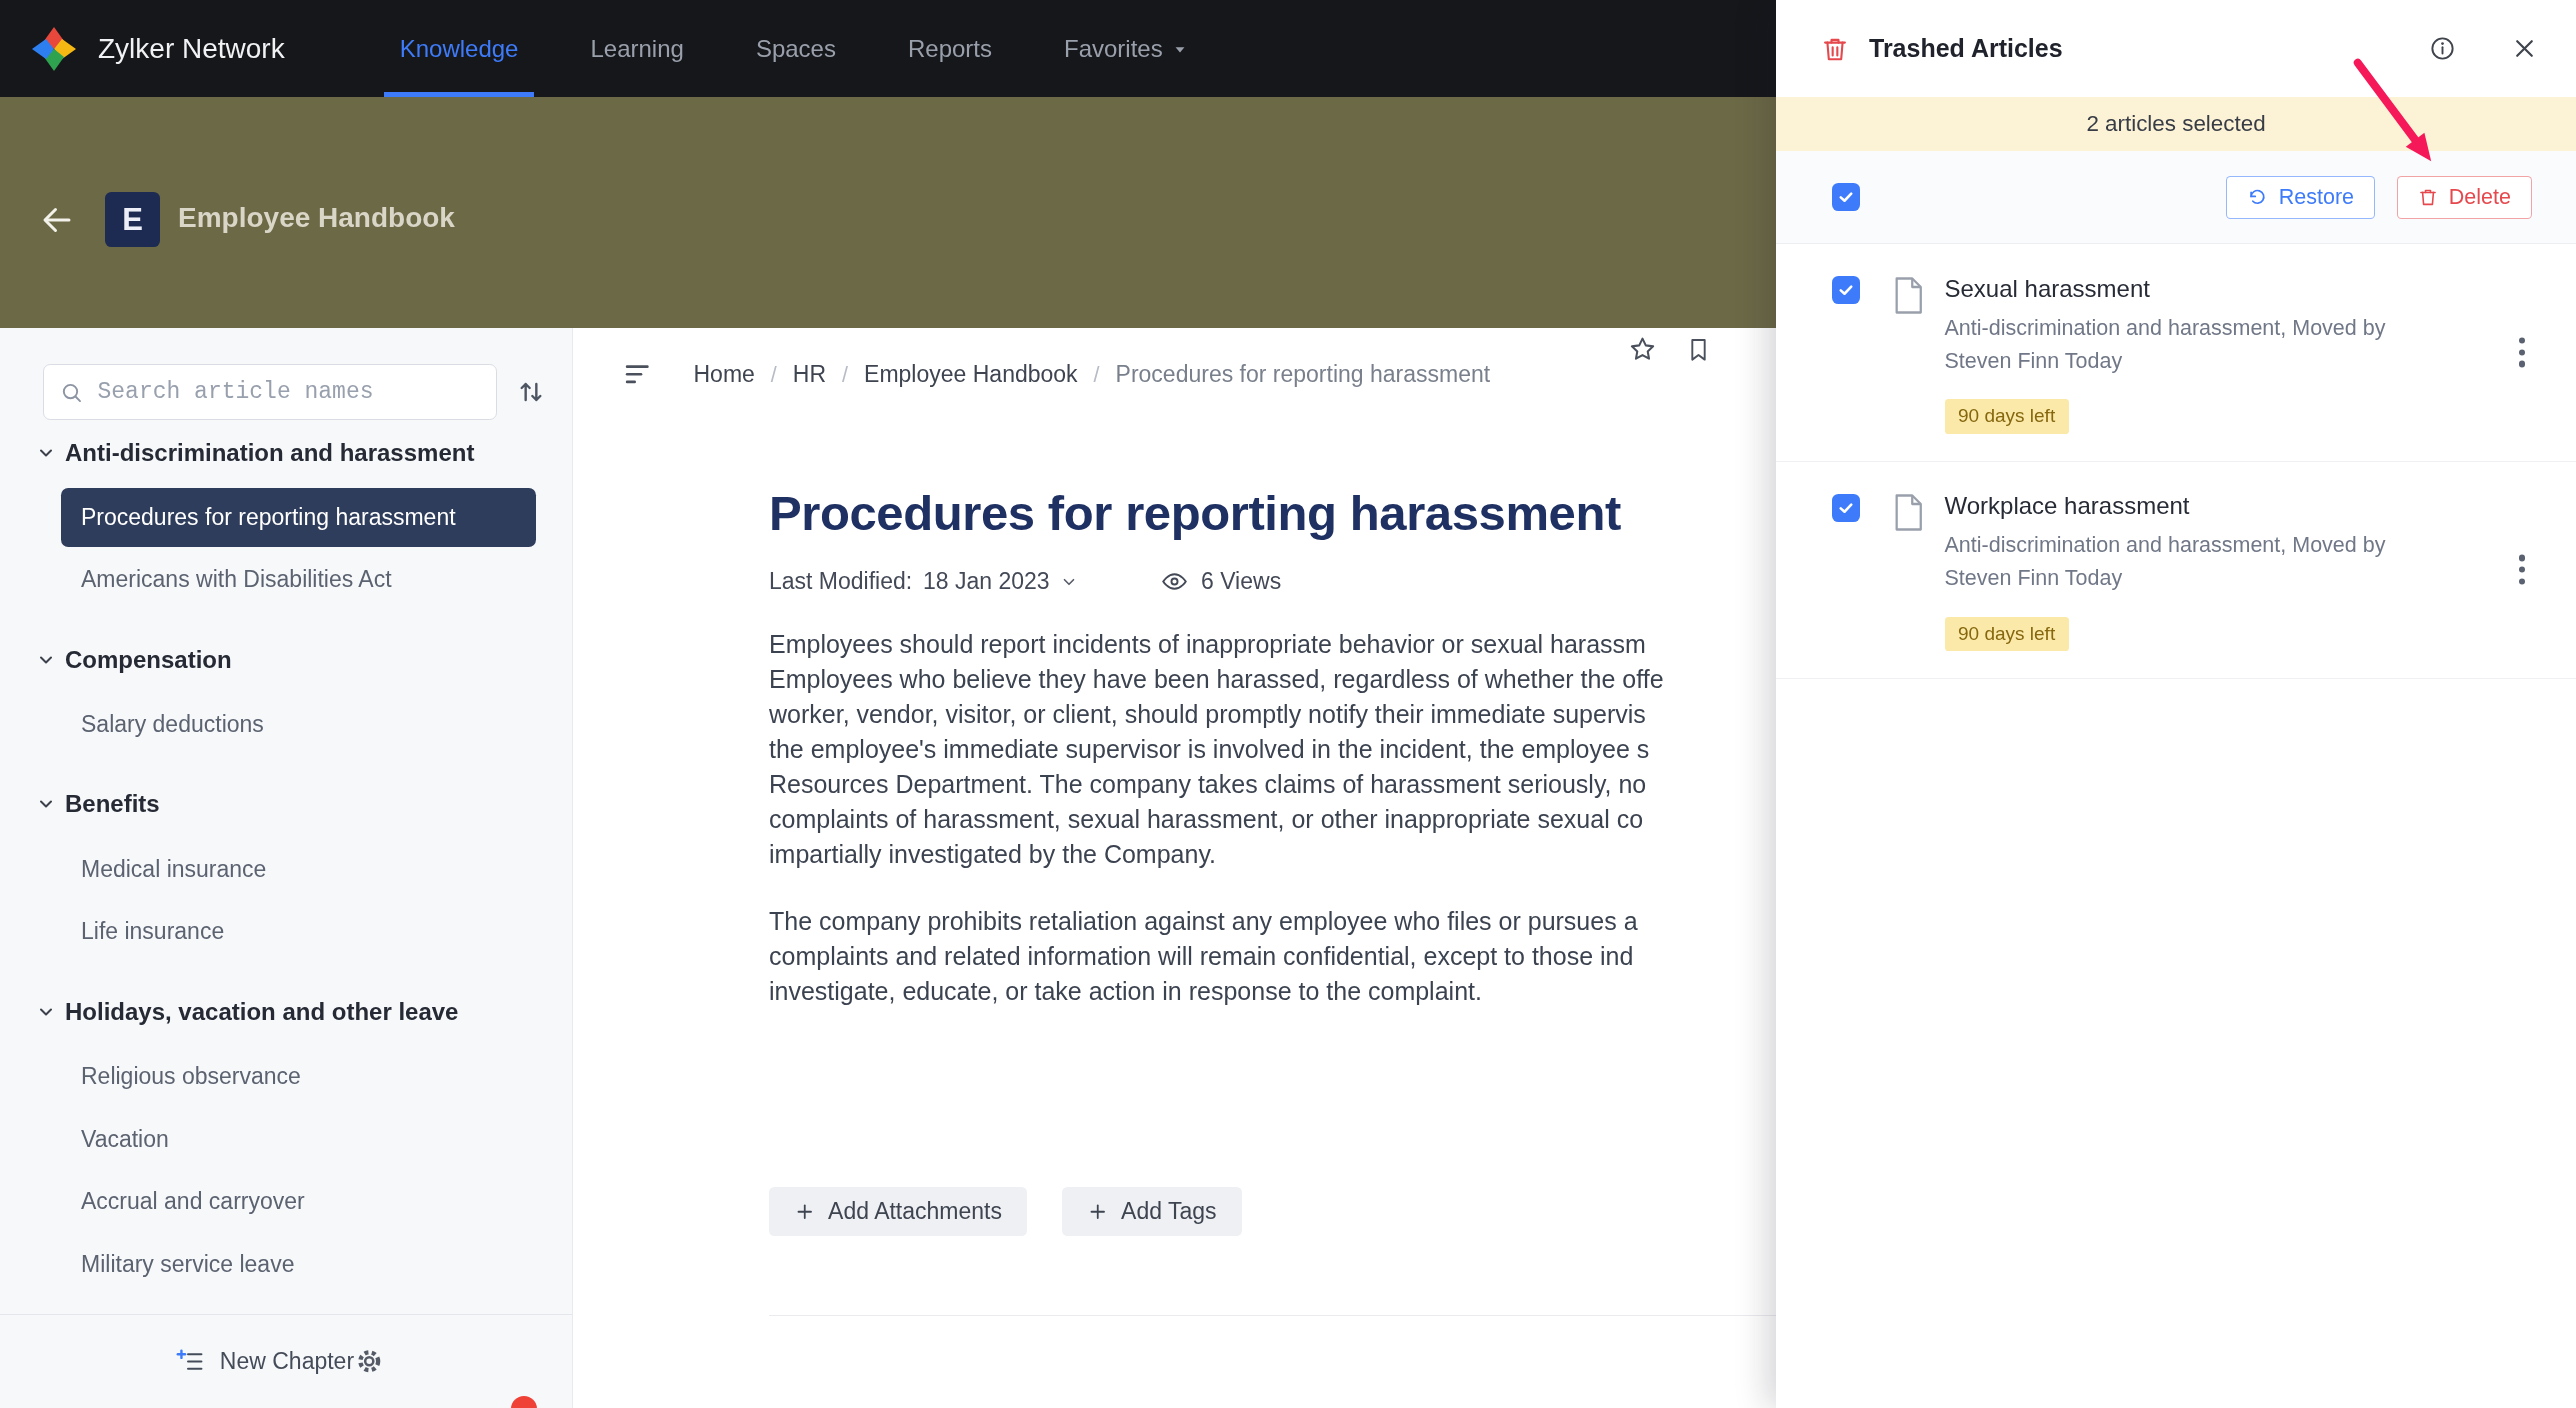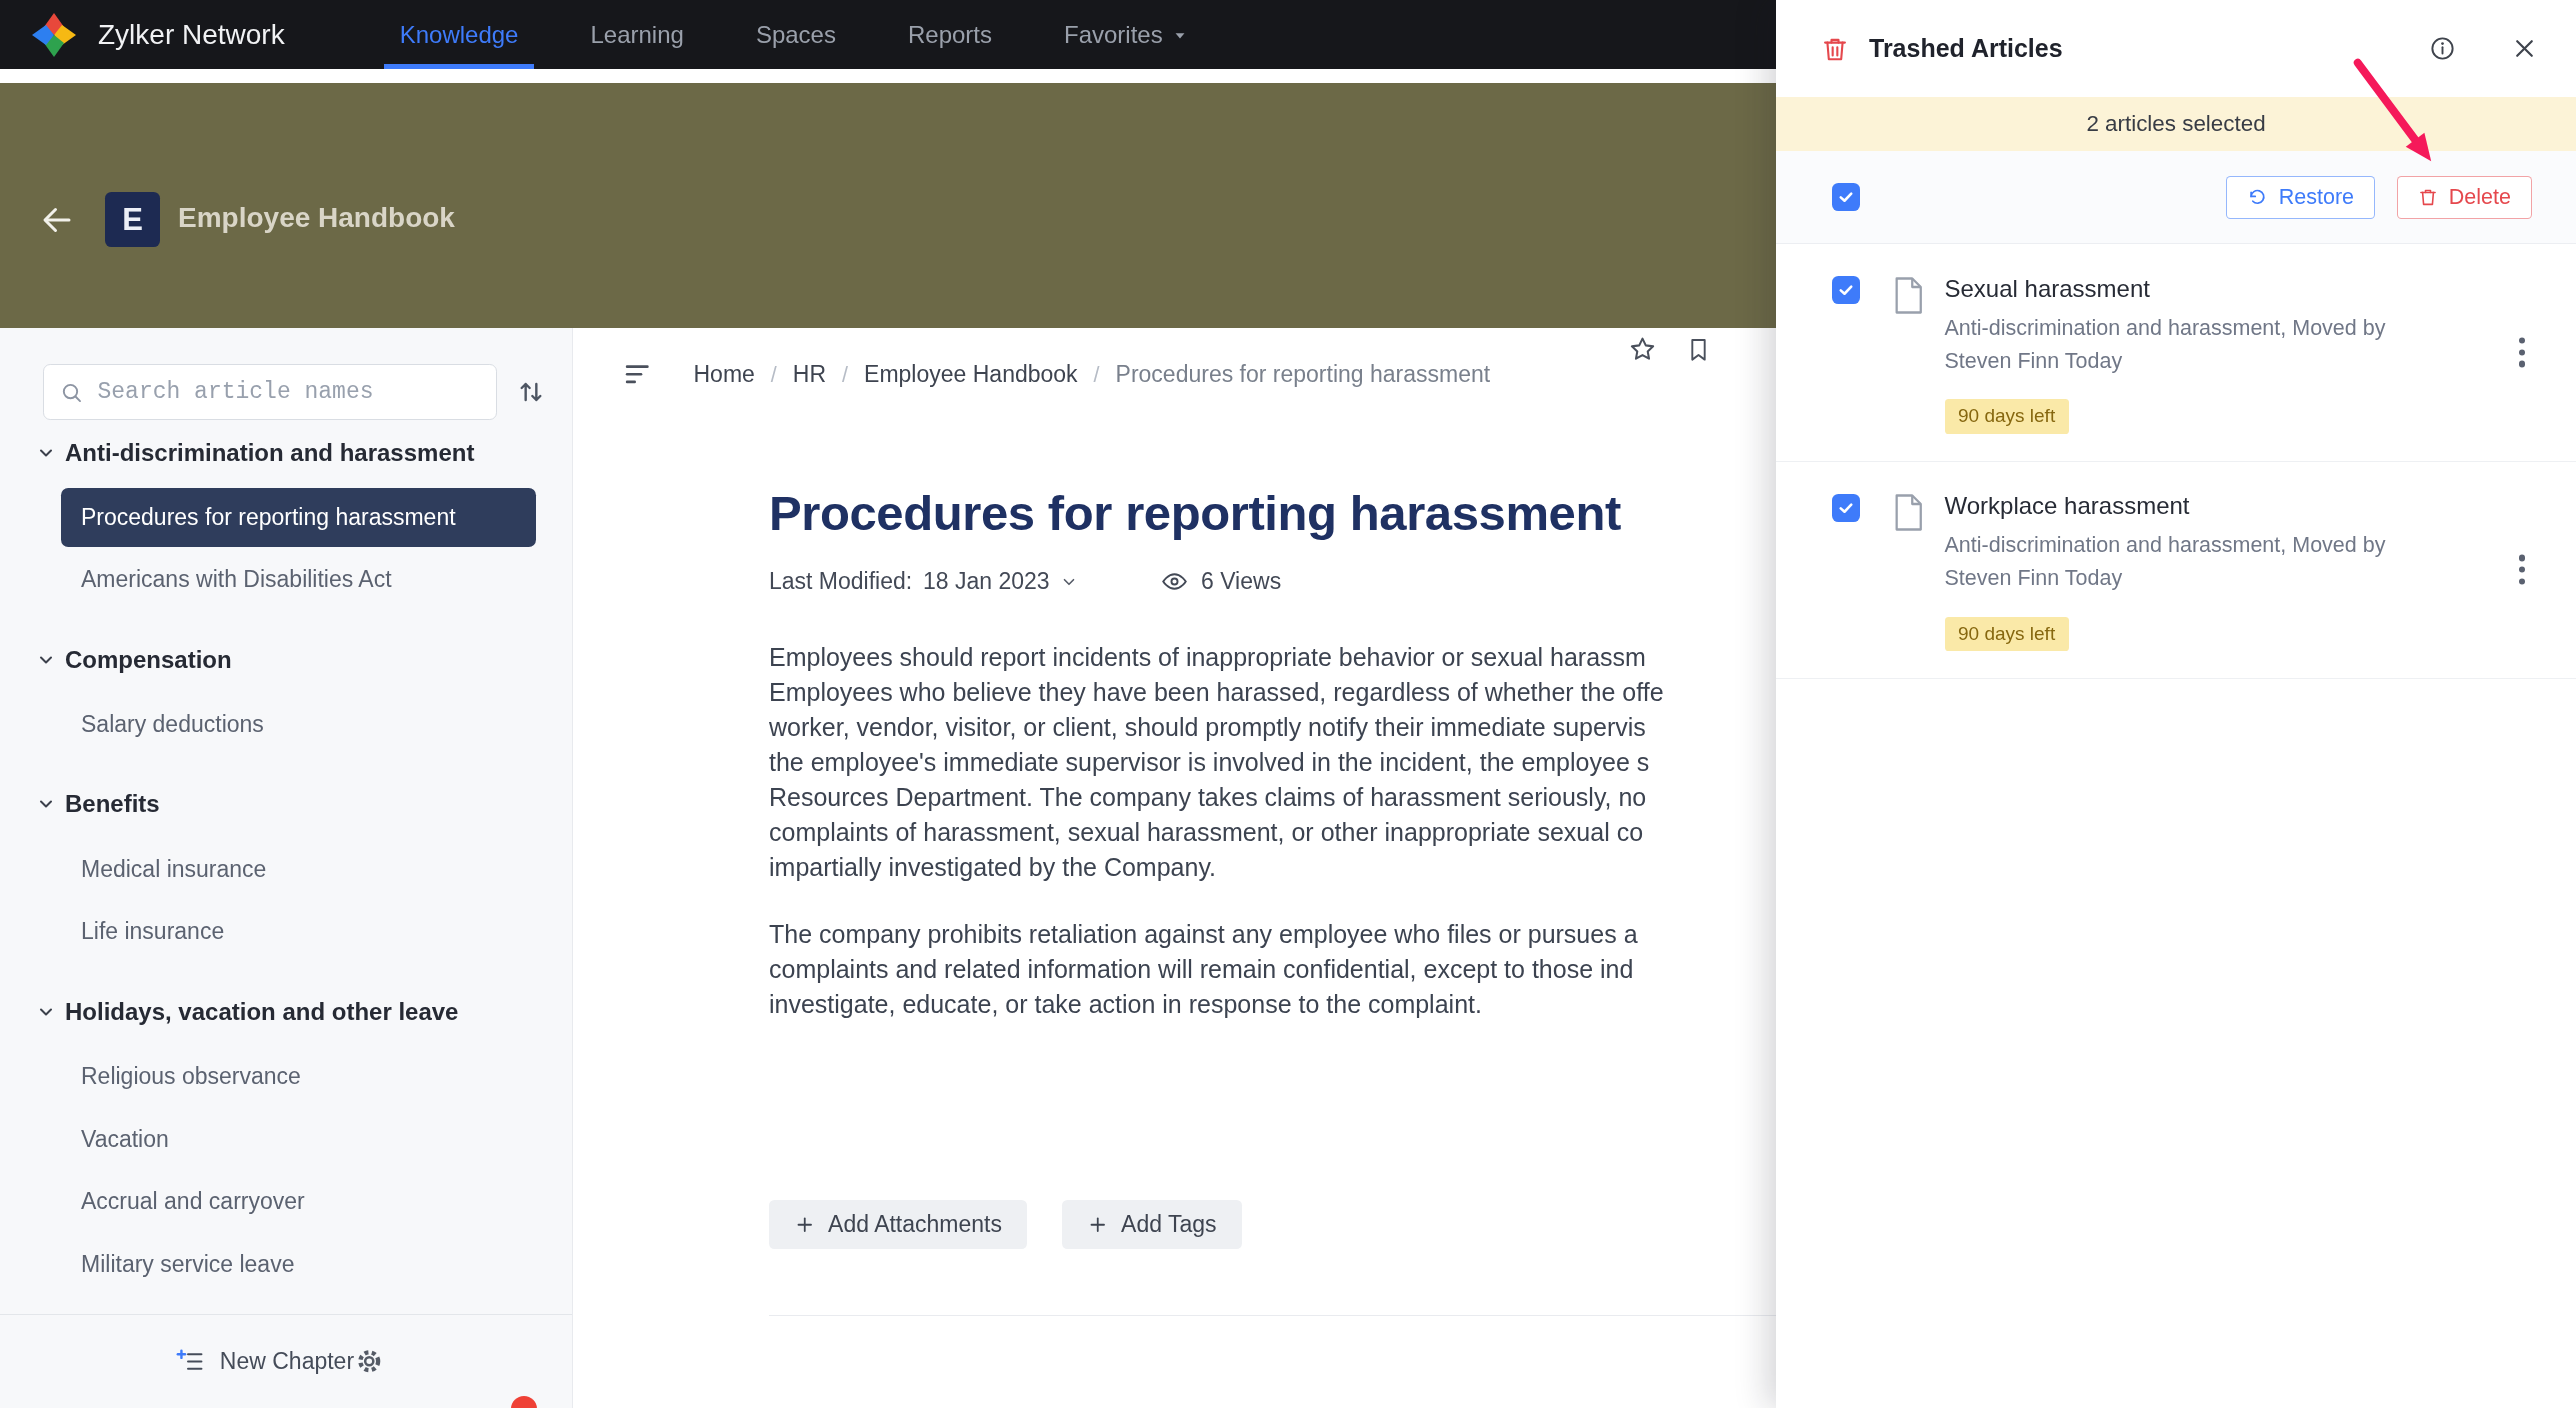--- a/index.html
+++ b/index.html
@@ -6,21 +6,21 @@
   html,body { margin:0; padding:0; }
   body {
     width:2576px; height:1408px; position:relative; overflow:hidden;
     background:#fff; font-family:"Liberation Sans","DejaVu Sans",sans-serif;
     -webkit-font-smoothing:antialiased;
   }
   svg { display:block; }
 
   
   .topnav {
-    position:absolute; top:0; left:0; width:100%; height:69px;
+    position:absolute; top:0; left:0; width:100%; height:97px;
     background:var(--nav-bg,#16171b); display:flex; align-items:center;
     padding-left:30px; z-index:5;
   }
   .brand { display:flex; align-items:center; gap:20px; color:#f1f2f4; font-size:28px; font-weight:500; }
   .nav-items { margin-left:115px; display:flex; height:100%; align-items:stretch; }
   .nav-item {
     position:relative; display:flex; align-items:center; margin-right:72px;
     color:#9aa0ab; font-size:24px; cursor:pointer; gap:9px;
   }
   .nav-item.active { color:var(--accent-blue,#3e7bfa); }
@@ -102,21 +102,21 @@
   .article-body h1 {
     margin:0; font-size:49px; line-height:63px; font-weight:700;
     color:var(--title-navy,#1f3163); letter-spacing:-0.4px;
   }
   .meta { margin-top:23px; display:flex; align-items:center; gap:83px; font-size:23px; color:#434956; }
   .meta-mod { display:flex; align-items:center; gap:10.8px; cursor:pointer; }
   .meta-mod .chev { color:#565c68; }
   .meta-views { display:flex; align-items:center; gap:12.6px; }
   .para { font-size:25px; line-height:35px; color:#3c4350; }
   .para > div { white-space:nowrap; }
-  .para-1 { margin-top:45px; }
+  .para-1 { margin-top:32px; }
   .para-2 { margin-top:32px; }
   .actions { margin-top:178px; display:flex; gap:35px; }
   .chip-btn {
     height:49px; padding:0 25px; background:#eef0f3; border:none; border-radius:5.4px;
     font-size:23px; color:#3e4450; display:flex; align-items:center; gap:12.6px;
     font-family:inherit; cursor:pointer;
   }
   .chip-btn .plus-ic { color:#3e4450; }
   .content-divider { position:absolute; top:987px; left:196px; right:0; border-top:1.8px solid #e9ebef; }
 

